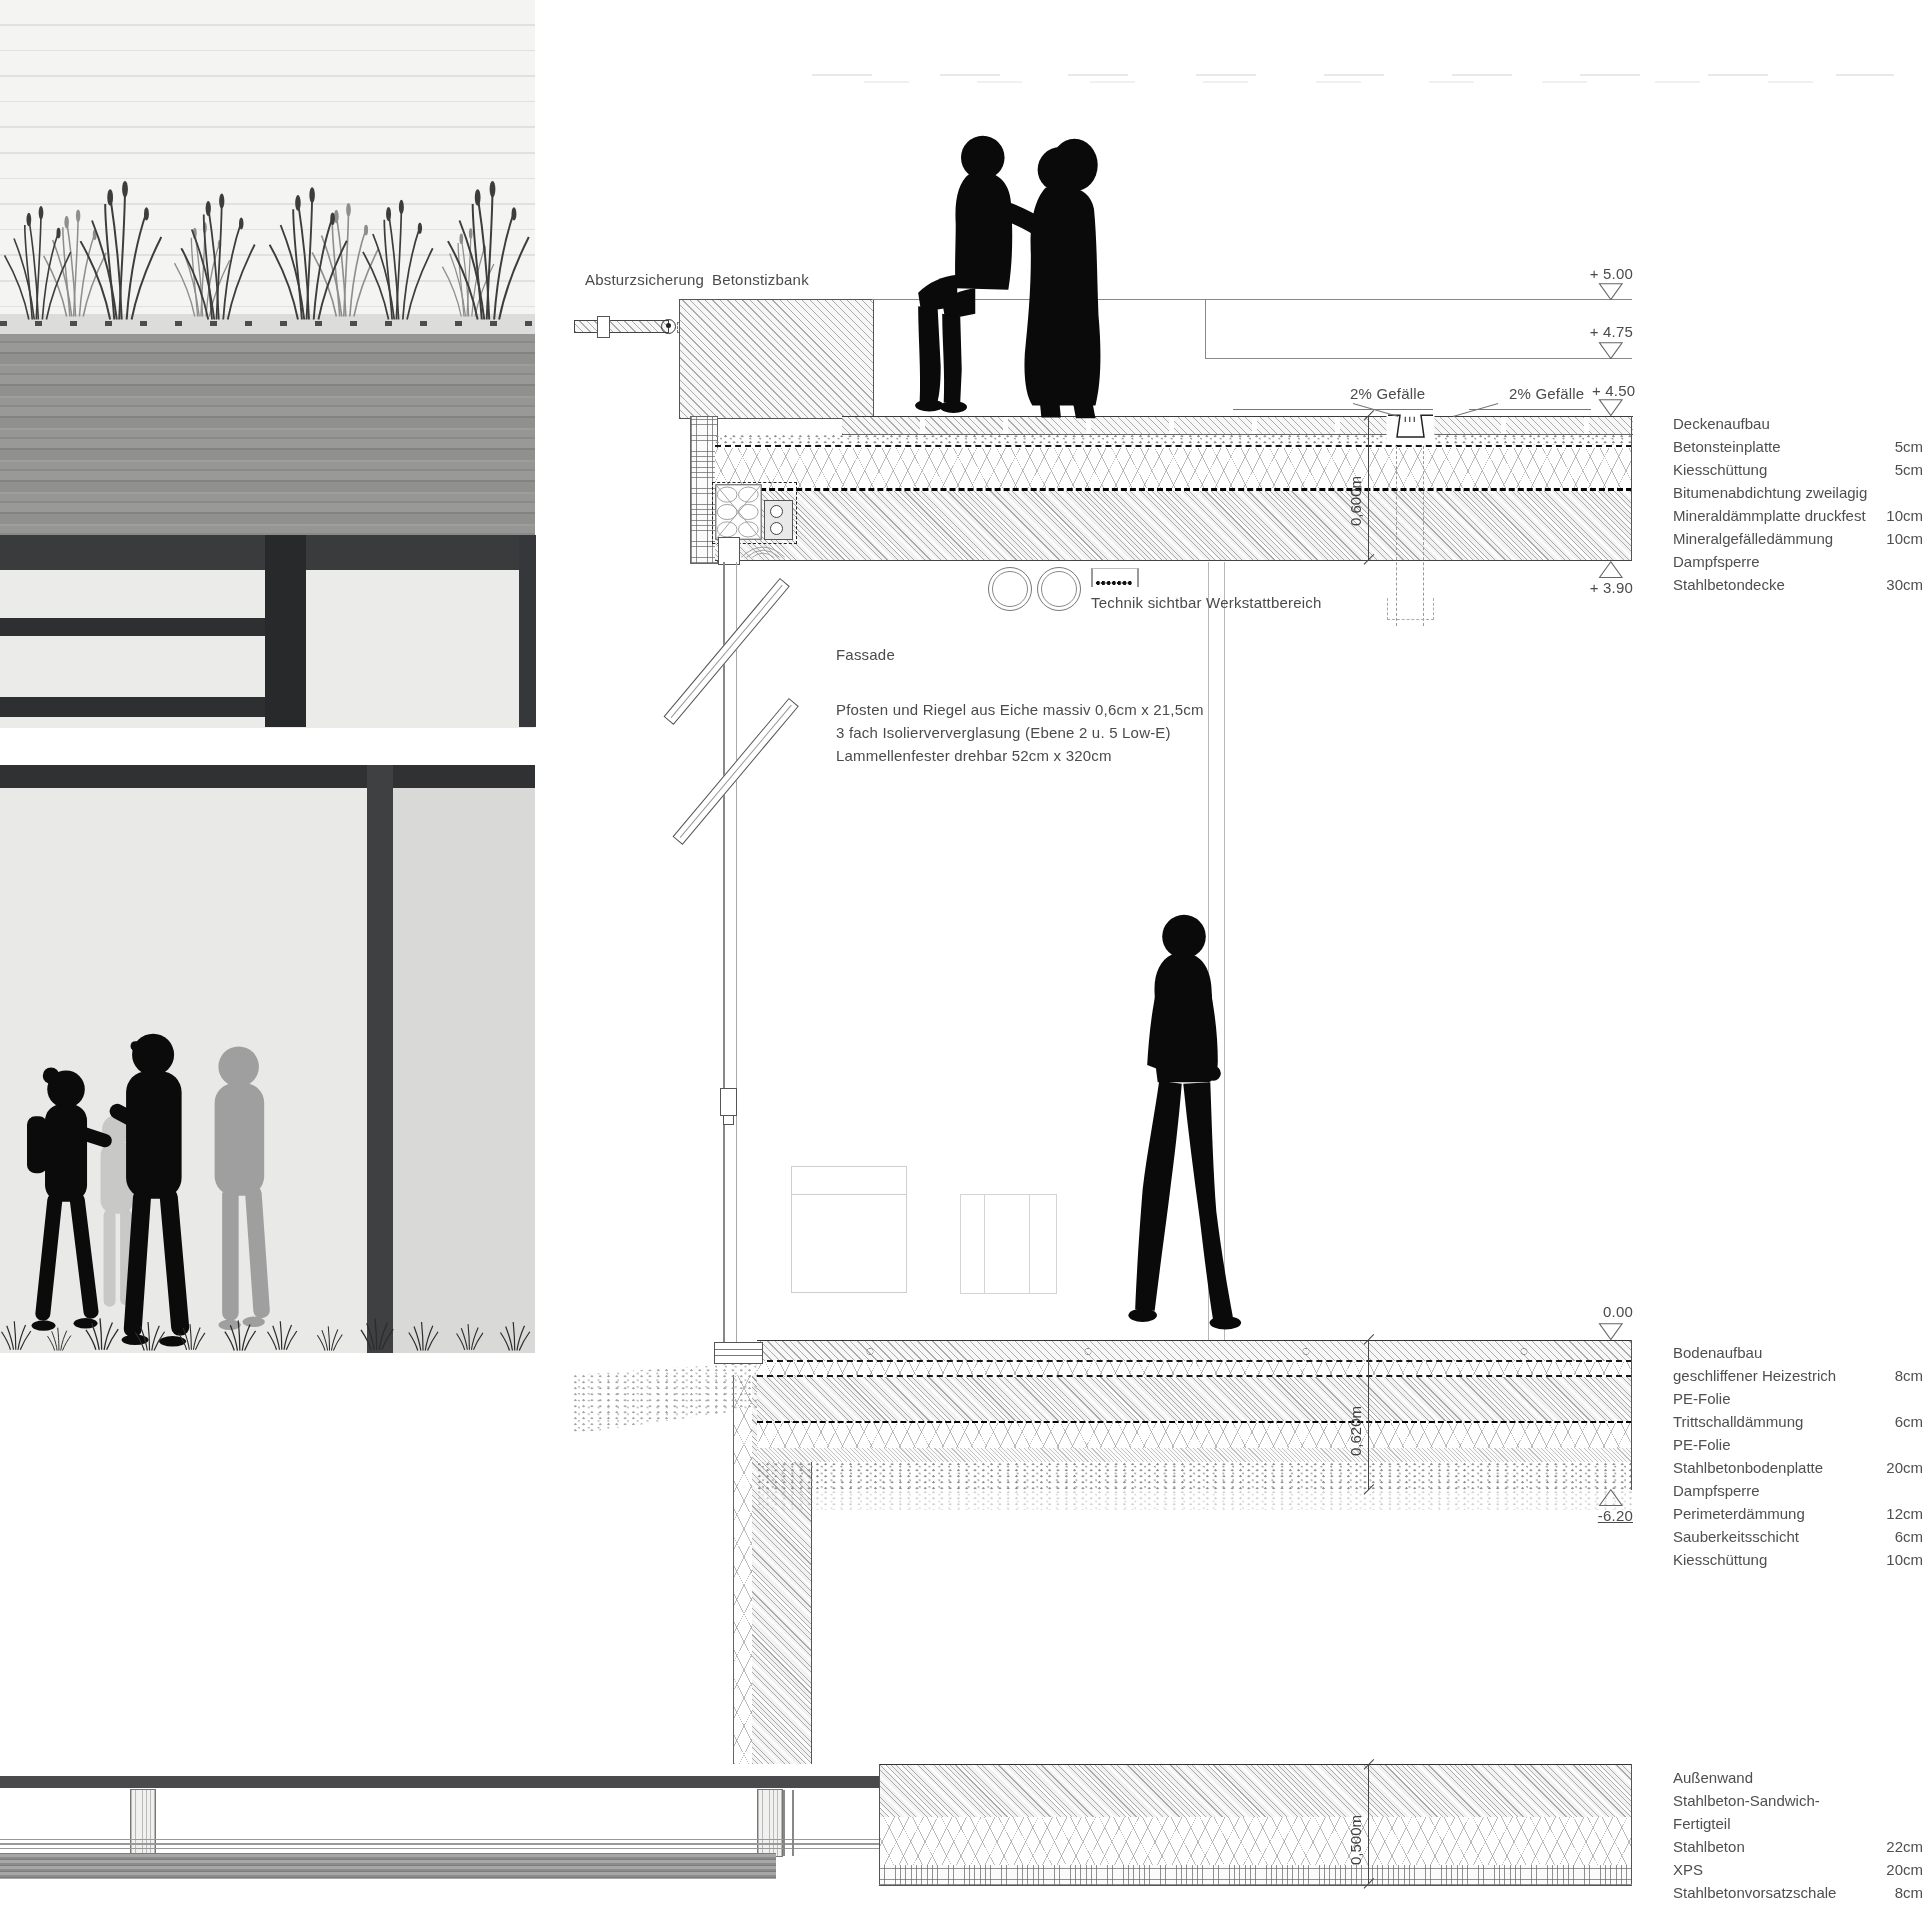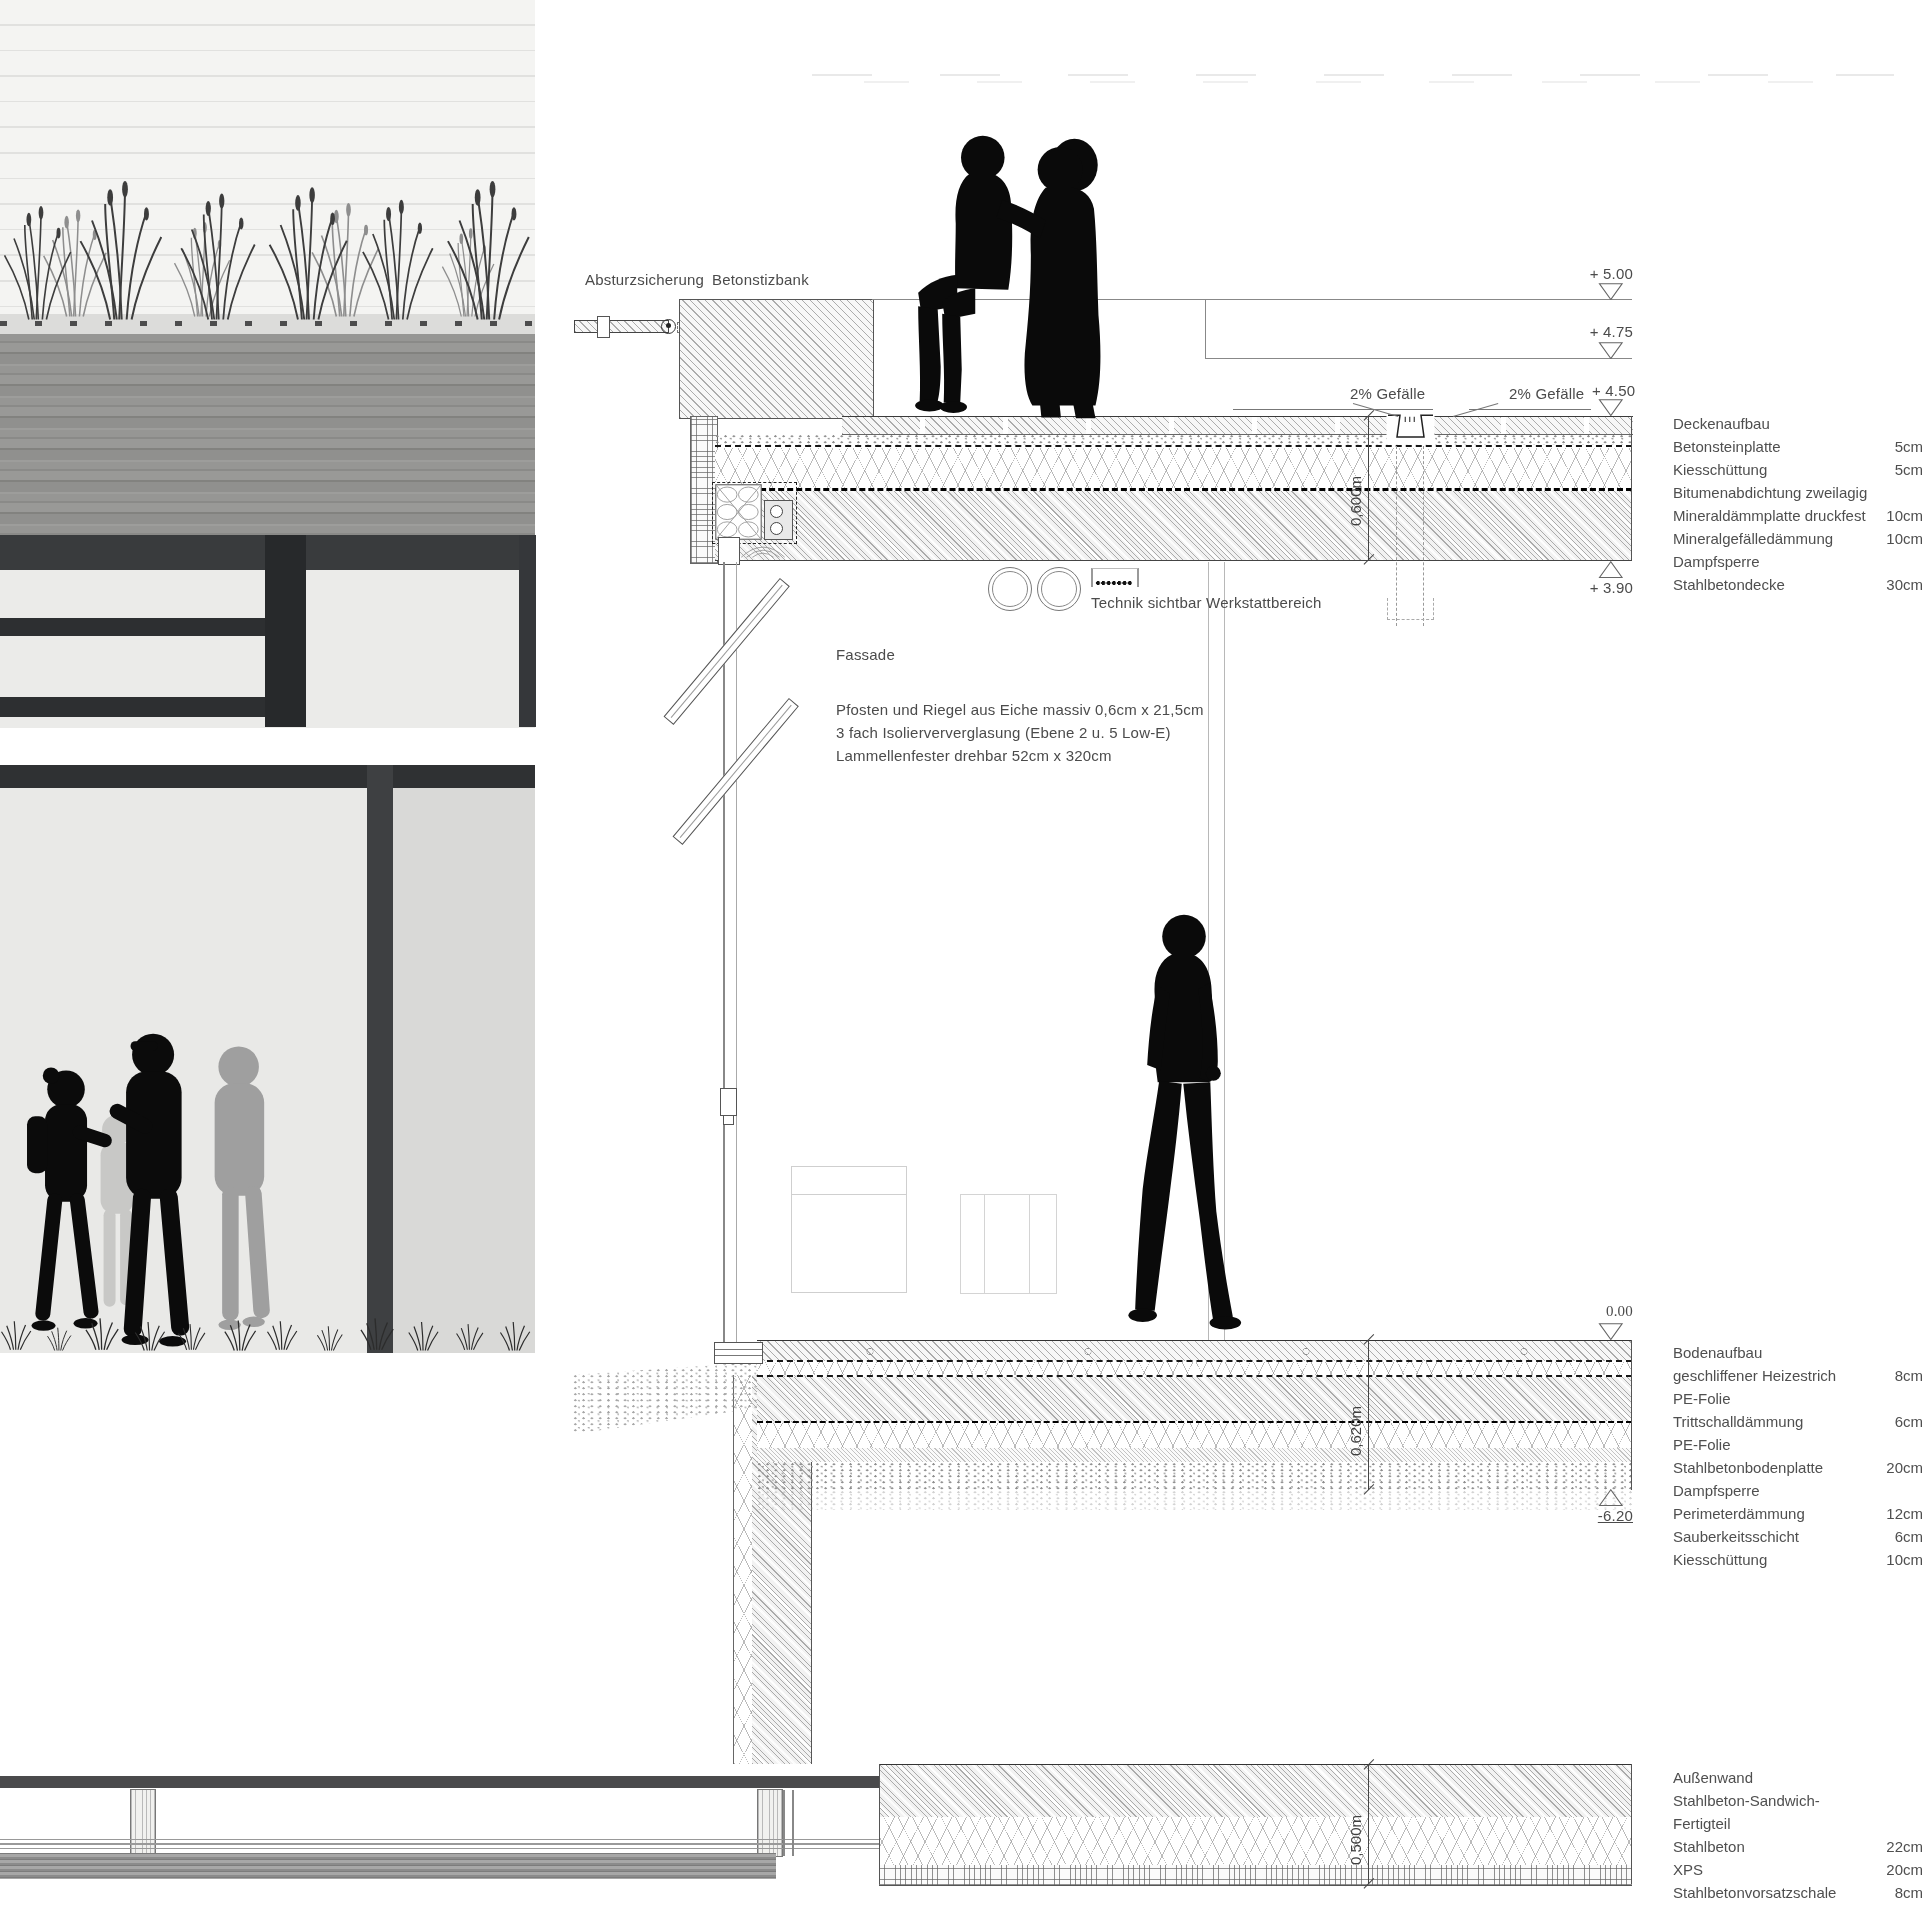--- a/index.html
+++ b/index.html
@@ -351,21 +351,21 @@
         <polygon points="17,22 2,1 32,1" fill="none" stroke="#666" stroke-width="1.5"></polygon>
       </svg>
     <div class="abs lbl" style="left:1592px;top:382px;">+ 4.50</div>
     <svg class="tri" style="left:1598px;top:399px;" viewBox="0 0 34 23">
         <polygon points="17,22 2,1 32,1" fill="none" stroke="#666" stroke-width="1.5"></polygon>
       </svg>
     <svg class="tri" style="left:1598px;top:561px;" viewBox="0 0 34 23">
         <polygon points="17,1 2,22 32,22" fill="none" stroke="#666" stroke-width="1.5"></polygon>
       </svg>
     <div class="abs lbl" style="left:1550px;top:579px;width:83px;text-align:right;">+ 3.90</div>
-    <div class="abs lbl" style="left:1550px;top:1303px;width:83px;text-align:right;z-index:2;font-family:Liberation Serif, serif;">0.00</div>
+    <div class="abs lbl" style="left:1550px;top:1303px;width:83px;text-align:right;z-index:2;">0.00</div>
     <svg class="tri" style="left:1598px;top:1323px;z-index:2;" viewBox="0 0 34 23">
         <polygon points="17,22 2,1 32,1" fill="none" stroke="#666" stroke-width="1.5"></polygon>
       </svg>
     <svg class="tri" style="left:1598px;top:1489px;z-index:2;" viewBox="0 0 34 23">
         <polygon points="17,1 2,22 32,22" fill="none" stroke="#666" stroke-width="1.5"></polygon>
       </svg>
     <div class="abs lbl" style="left:1550px;top:1507px;width:83px;text-align:right;z-index:2;text-decoration:underline;">-6.20</div>
 
     <svg class="abs" style="left:906px;top:126px;width:267px;height:293px;z-index:3;" viewBox="0 0 355 390">
       <g fill="#0a0a0a">

